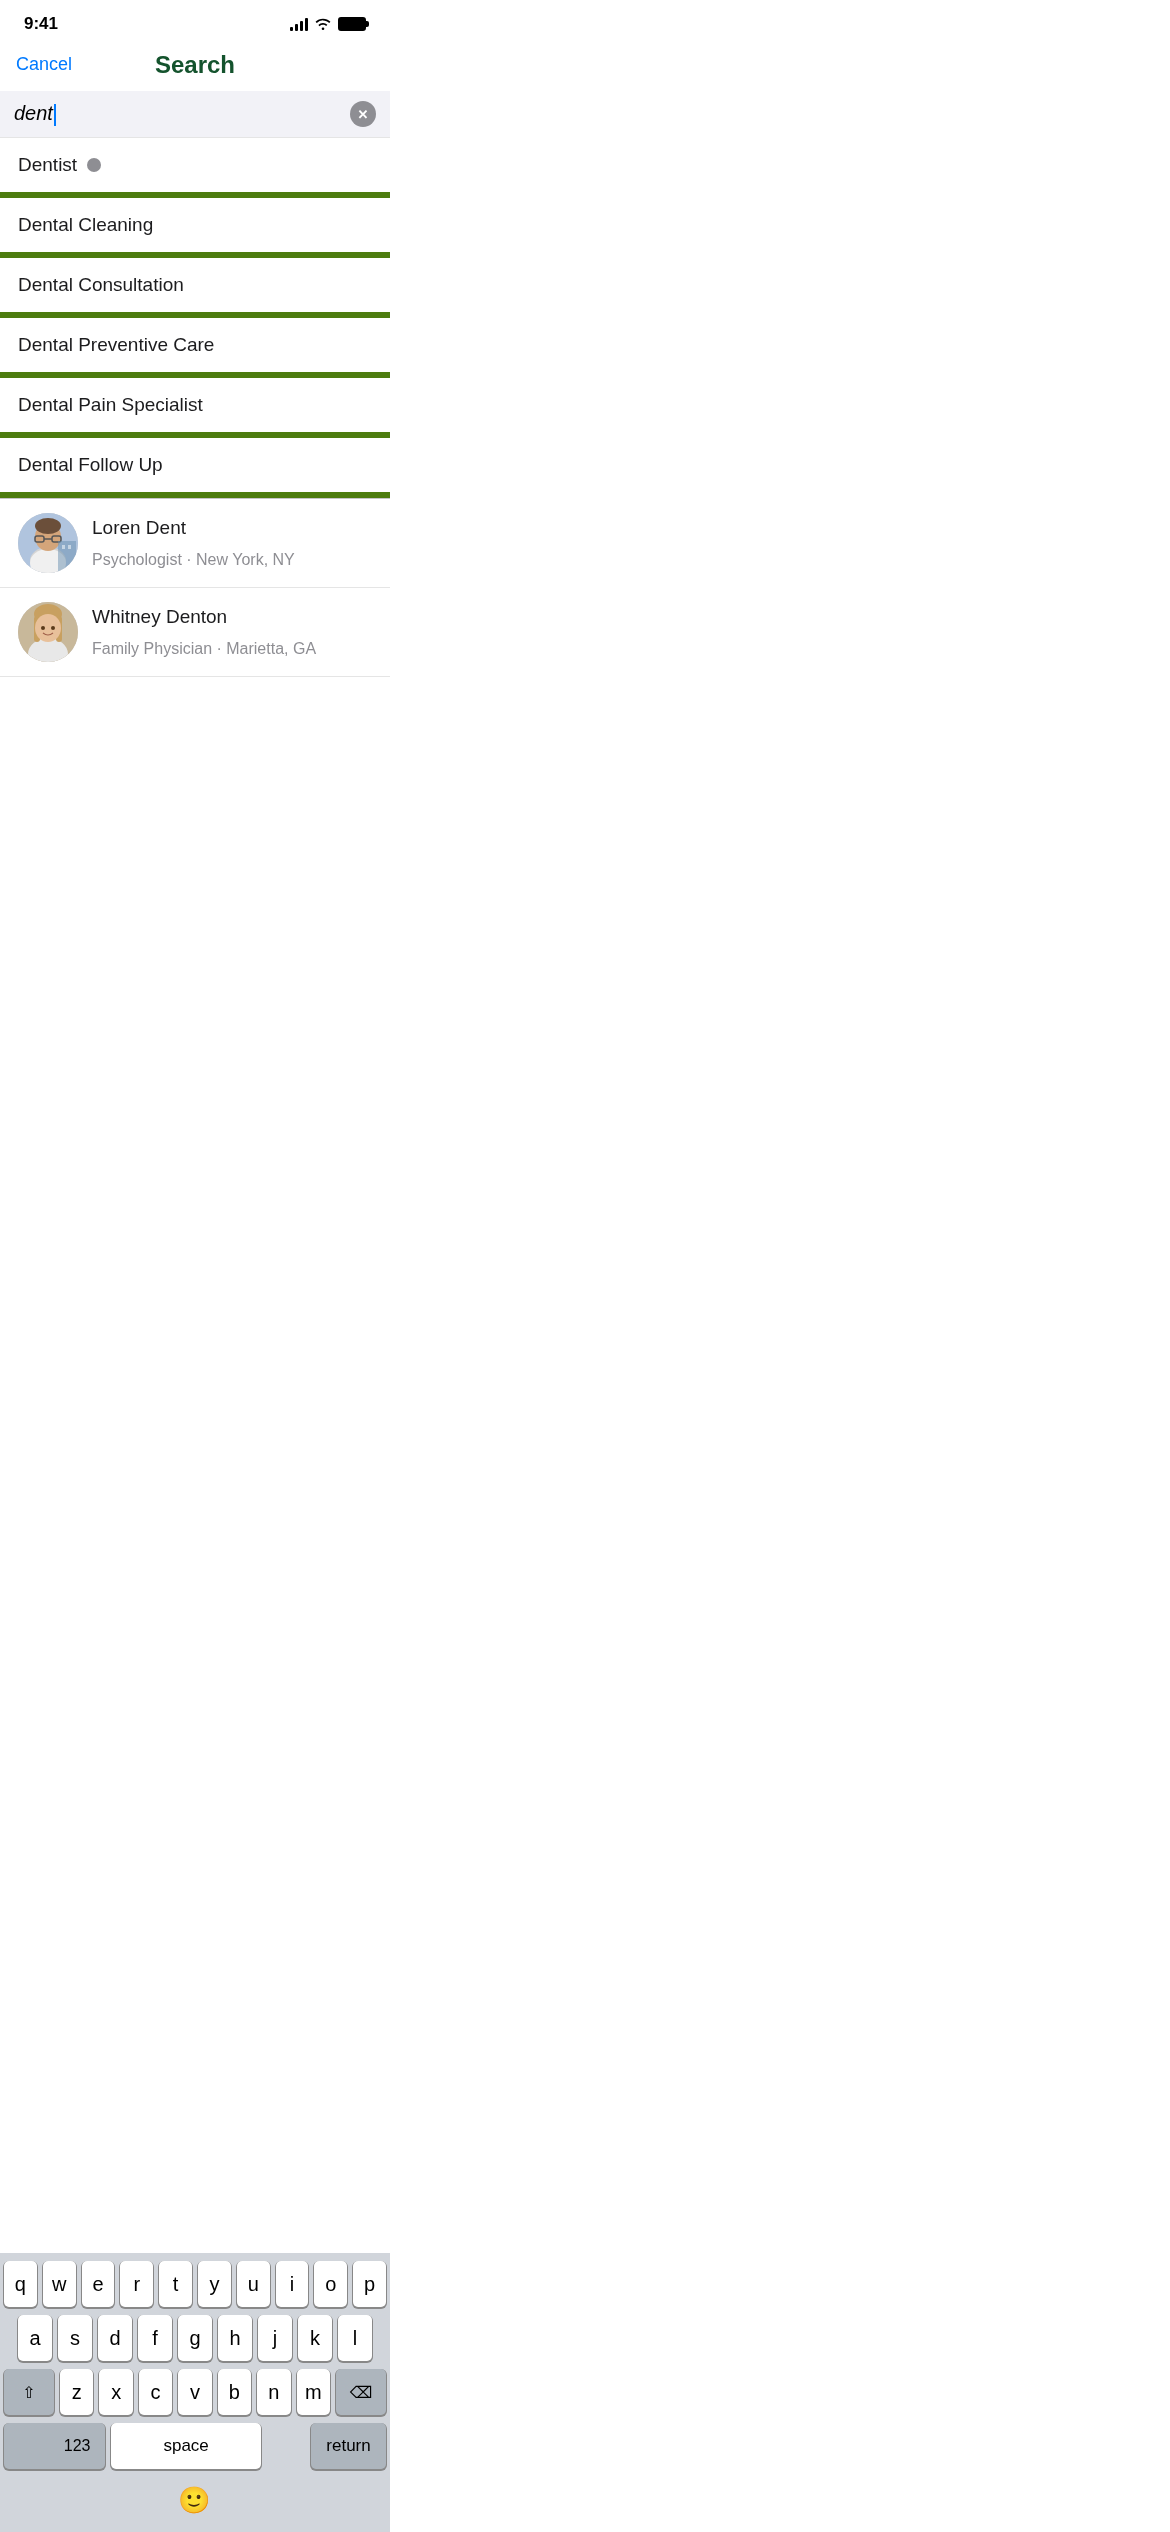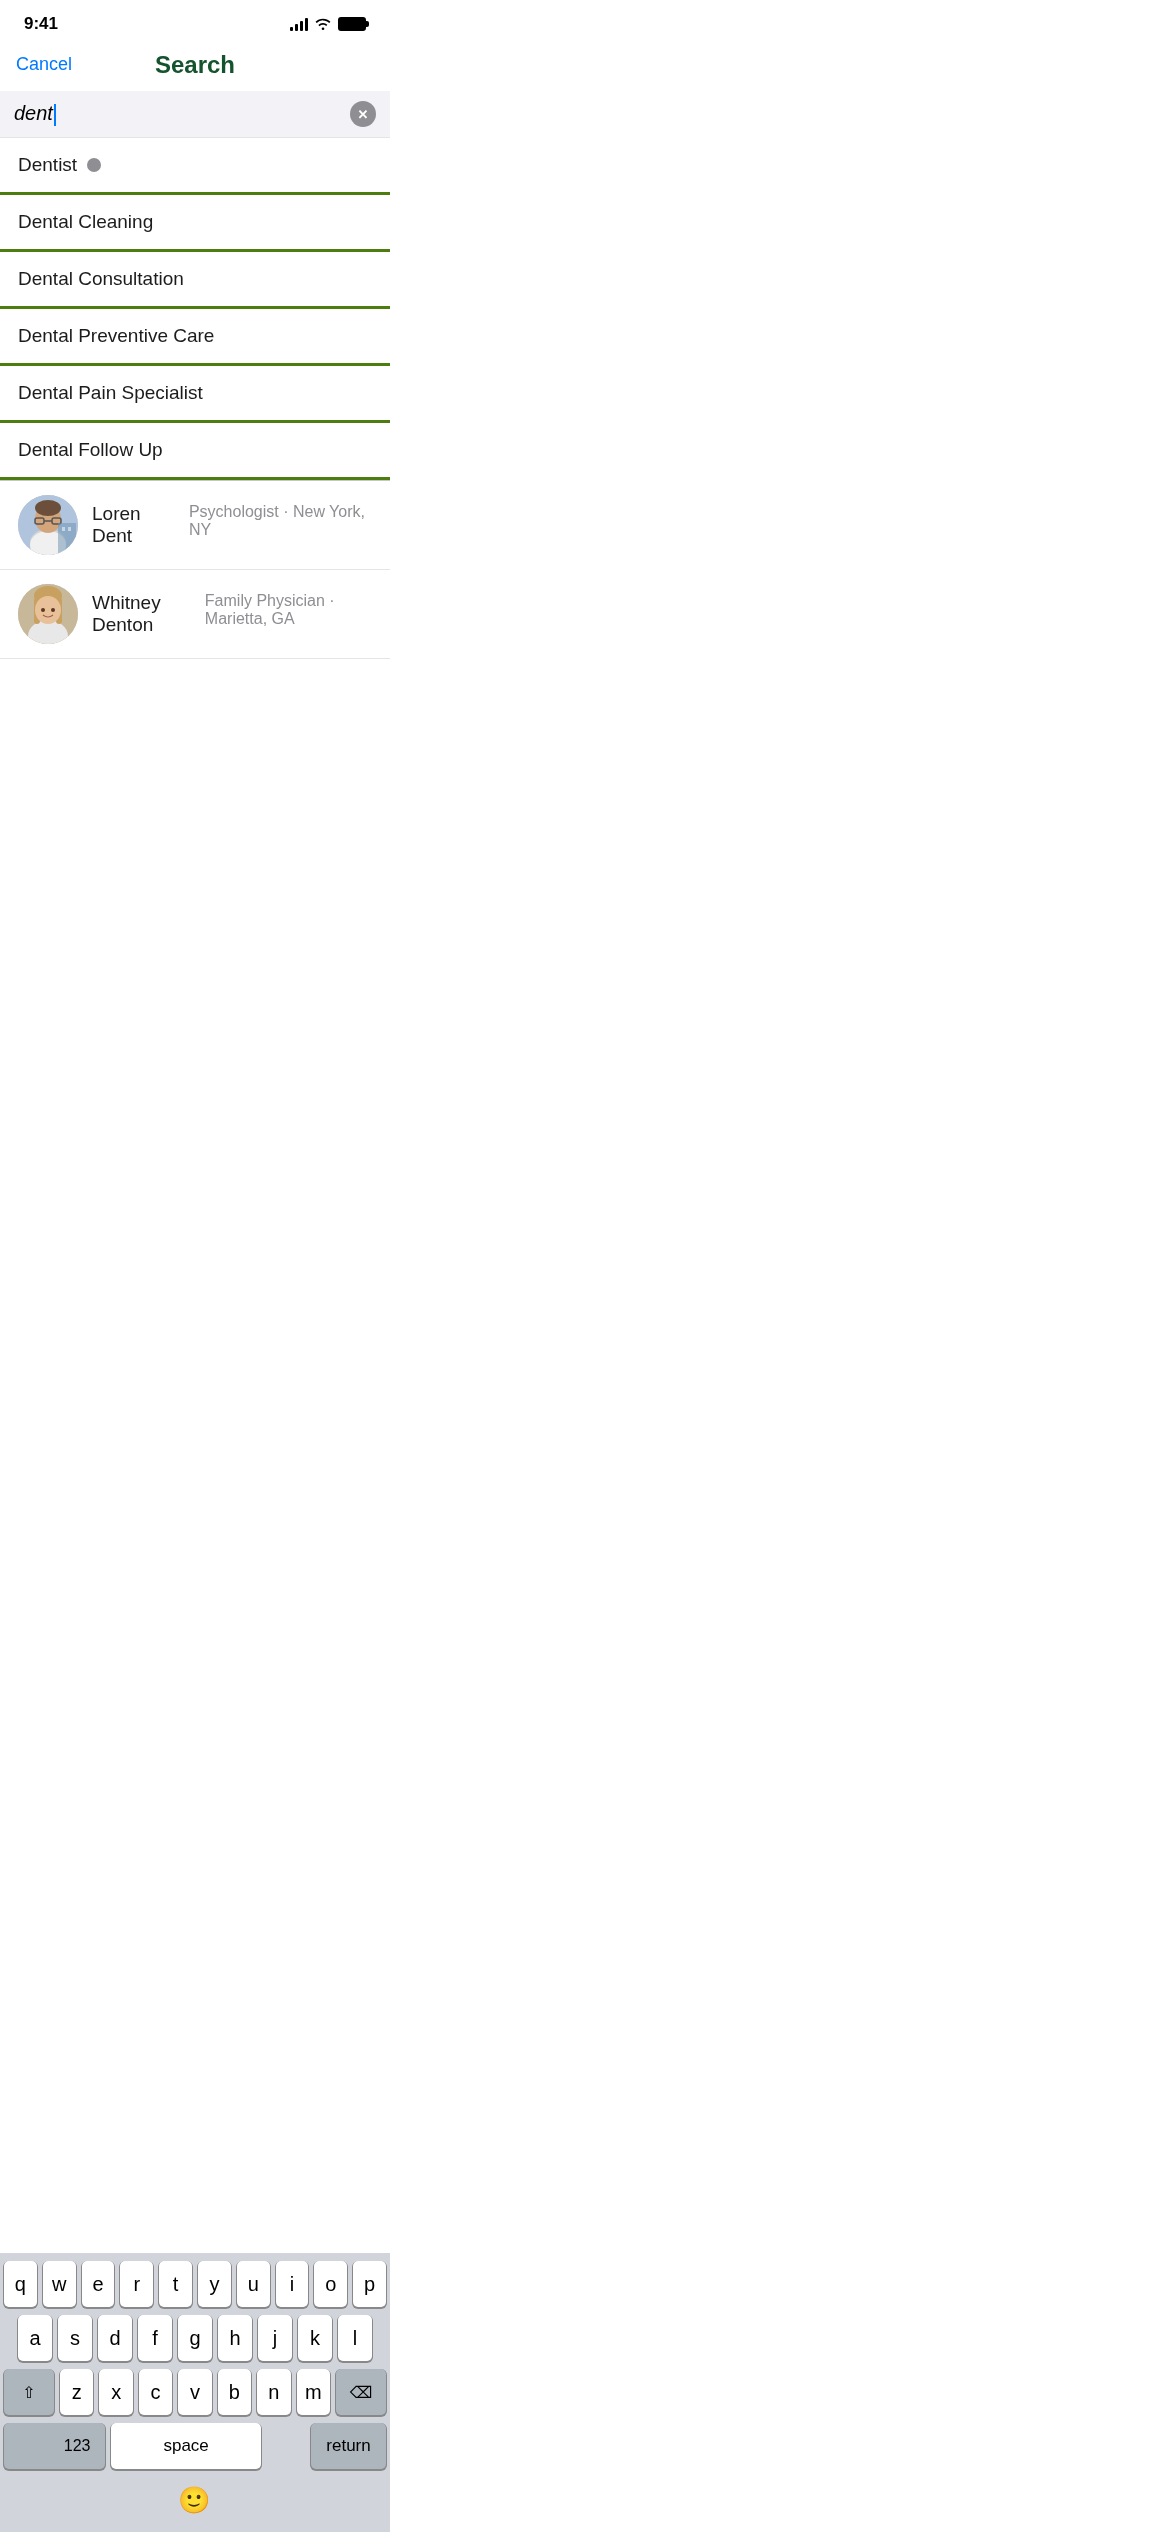--- a/index.html
+++ b/index.html
@@ -136,21 +136,21 @@
 
     
     .suggestions-list {
       background: #f2f2f7;
     }
     .suggestion-item {
       display: flex;
       align-items: center;
       padding: 16px 18px;
       background: #fff;
-      border-bottom: 3px solid #4d7c0f;
+      border-bottom: 6px solid #4d7c0f;
       cursor: pointer;
       position: relative;
     }
     .suggestion-item:first-child {
       position: relative;
     }
     .suggestion-text {
       font-size: 19px;
       color: #1c1c1e;
     }
@@ -190,21 +190,21 @@
       overflow: hidden;
       flex-shrink: 0;
       background: #c8c8c8;
     }
     .avatar-svg {
       width: 100%;
       height: 100%;
     }
     .provider-info {
       display: flex;
-      flex-direction: row;
+      flex-direction: column;
       gap: 12px;
     }
     .provider-name {
       font-size: 19px;
       font-weight: 500;
       color: #1c1c1e;
     }
     .provider-sub {
       font-size: 16px;
       color: #8e8e93;

